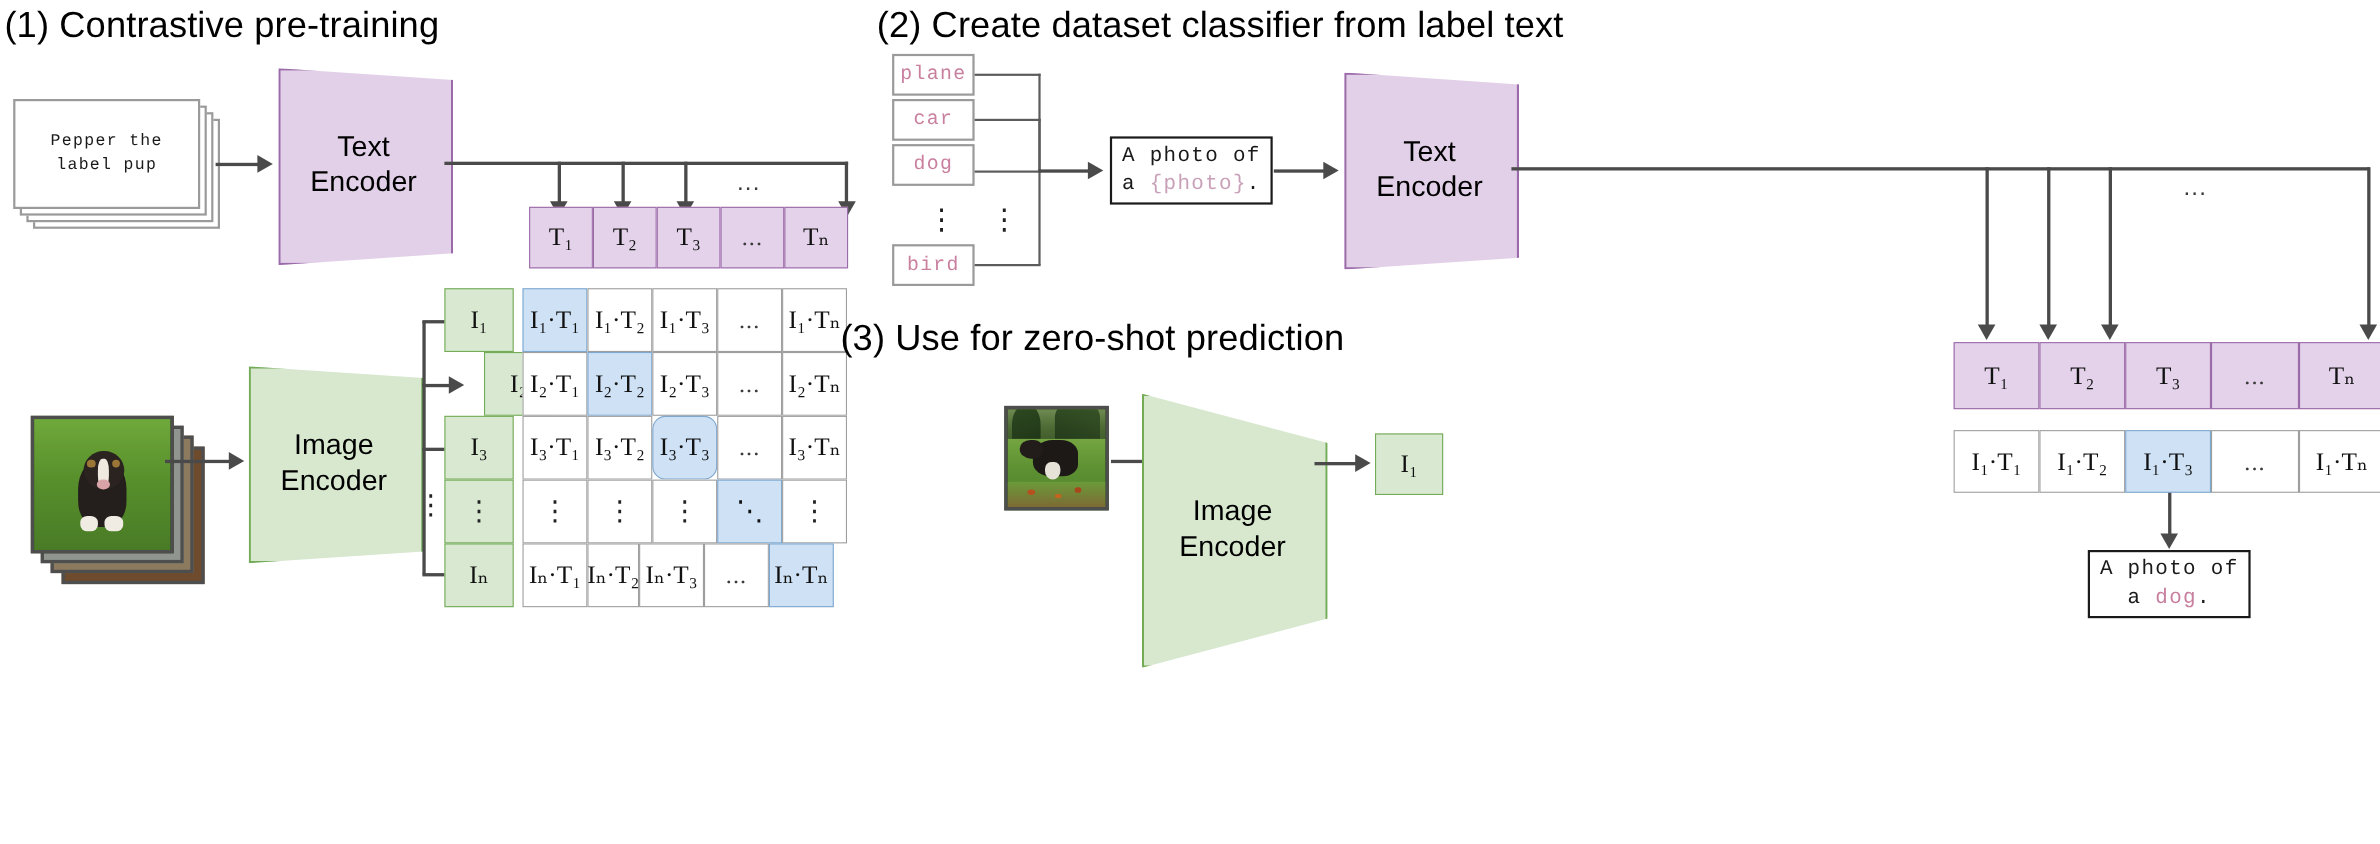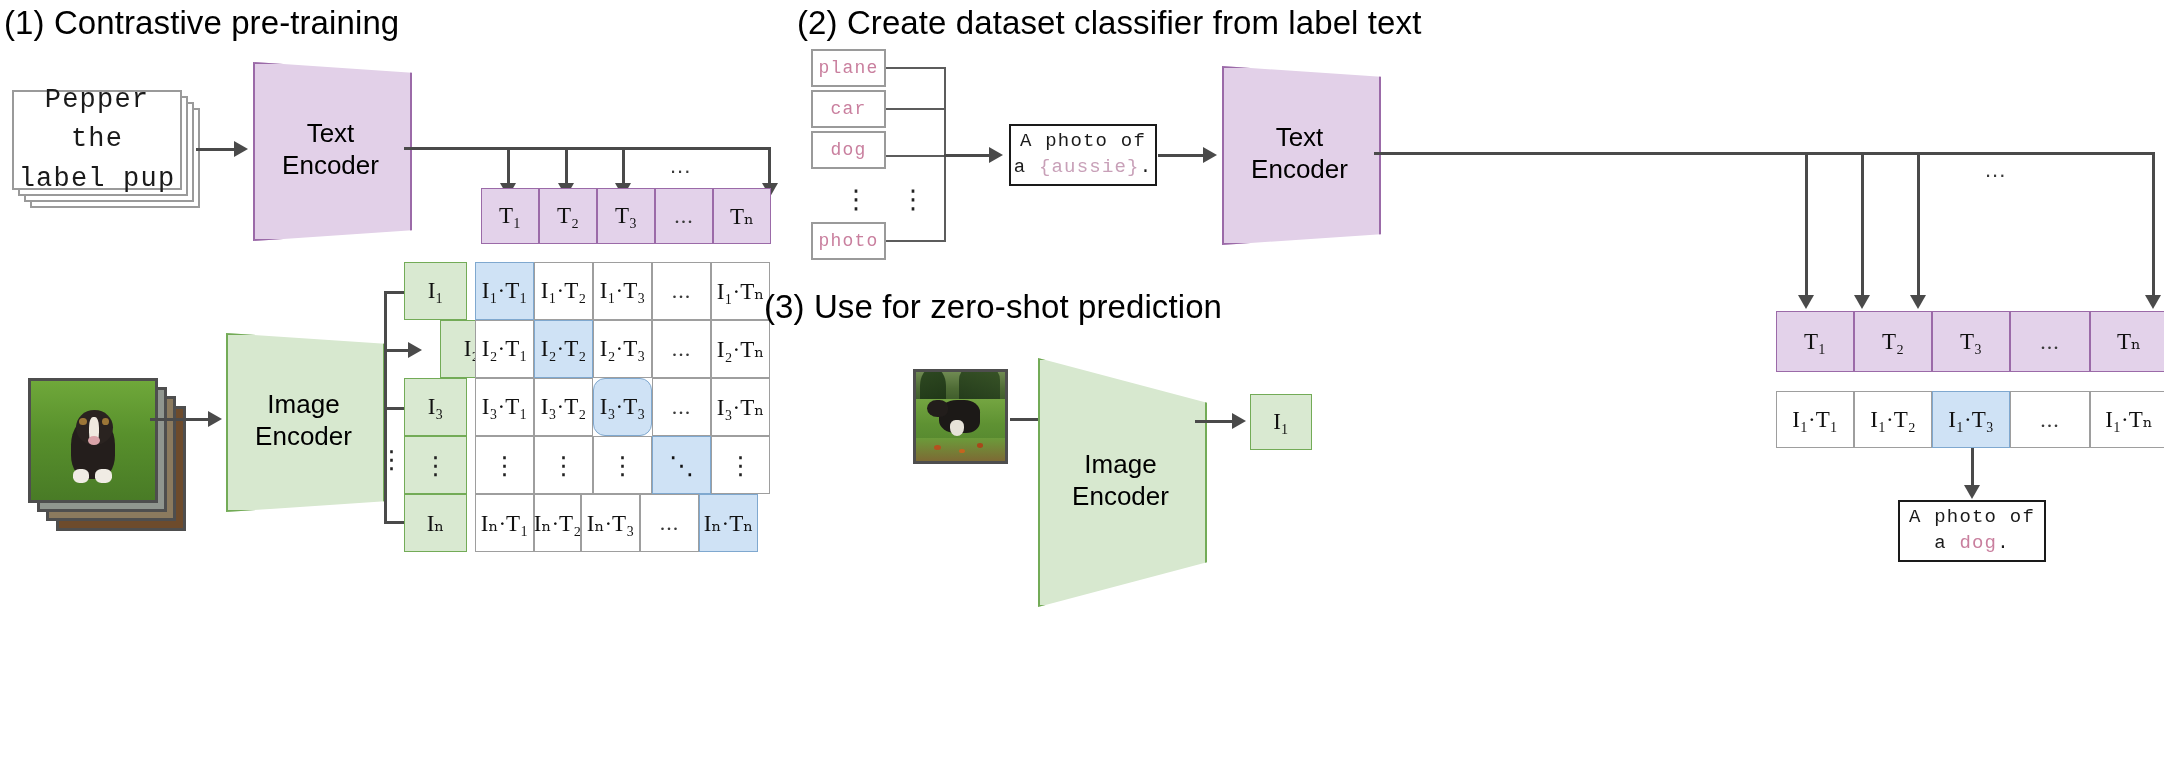--- a/index.html
+++ b/index.html
@@ -12,21 +12,21 @@
 
   
   .section-title{
     font-family:"Liberation Sans", sans-serif;
     font-size:33px;color:#000;white-space:nowrap;letter-spacing:.1px;
   }
 
   
   .mono{
     font-family:"Liberation Mono","DejaVu Sans Mono",monospace;
-    font-size:27px;color:#1a1a1a;letter-spacing:1.2px;
+    font-size:15px;color:#1a1a1a;letter-spacing:1.2px;
   }
   .card{
     background:#fff;border:2px solid #9a9a9a;box-sizing:border-box;
     display:flex;align-items:center;justify-content:center;text-align:center;
   }
   .card-stack-shadow{background:#fff;border:2px solid #9a9a9a;box-sizing:border-box;}
 
   
   .encoder{
     box-sizing:border-box;display:flex;align-items:center;justify-content:center;
@@ -231,38 +231,38 @@
 </div>
 <div class="abs card" style="left:811px;top:90px;width:75px;height:38px;">
   <span class="mono" style="color:#c97f9e;font-size:18px;">car</span>
 </div>
 <div class="abs card" style="left:811px;top:131px;width:75px;height:38px;">
   <span class="mono" style="color:#c97f9e;font-size:18px;">dog</span>
 </div>
 <div class="abs vdots" style="left:843px;top:192px;font-size:26px;">⋮</div>
 <div class="abs vdots" style="left:900px;top:192px;font-size:26px;">⋮</div>
 <div class="abs card" style="left:811px;top:222px;width:75px;height:38px;">
-  <span class="mono" style="color:#c97f9e;font-size:18px;">photo</span>
+  <span class="mono" style="color:#c97f9e;font-size:18px;">bird</span>
 </div>
 
 <div class="abs ln-h-thin" style="left:886px;top:67px;width:60px;"></div>
 <div class="abs ln-v-thin" style="left:944px;top:67px;height:89px;"></div>
 <div class="abs ln-h-thin" style="left:886px;top:108px;width:60px;"></div>
 <div class="abs ln-v-thin" style="left:944px;top:108px;height:48px;"></div>
 <div class="abs ln-h-thin" style="left:886px;top:155px;width:60px;"></div>
 <div class="abs ln-h-thin" style="left:886px;top:240px;width:60px;"></div>
 <div class="abs ln-v-thin" style="left:944px;top:156px;height:85px;"></div>
 
 <div class="abs ln-h" style="left:944px;top:154px;width:48px;"></div>
 <div class="abs arrow-r" style="left:989px;top:147px;"></div>
 
 <div class="abs card" style="left:1009px;top:124px;width:148px;height:62px;border:2.5px solid #1a1a1a;flex-direction:column;line-height:1.35;">
   <div class="mono" style="font-size:19px;">A photo of</div>
   <div class="mono" style="font-size:19px;">
-    <span>a </span><span style="color:#c8a0b8;">{aussie}</span><span>.</span>
+    <span>a </span><span style="color:#c8a0b8;">{photo}</span><span>.</span>
   </div>
 </div>
 
 <div class="abs ln-h" style="left:1158px;top:154px;width:48px;"></div>
 <div class="abs arrow-r" style="left:1203px;top:147px;"></div>
 
 <div class="abs" style="left:1222px;top:66px;width:155px;height:175px;">
   <div class="abs enc-text" style="left:0;top:0;width:100%;height:100%;
        clip-path:polygon(0% 0%, 100% 6%, 100% 94%, 0% 100%);"></div>
   <div class="abs encoder" style="left:0;top:0;width:100%;height:100%;">

